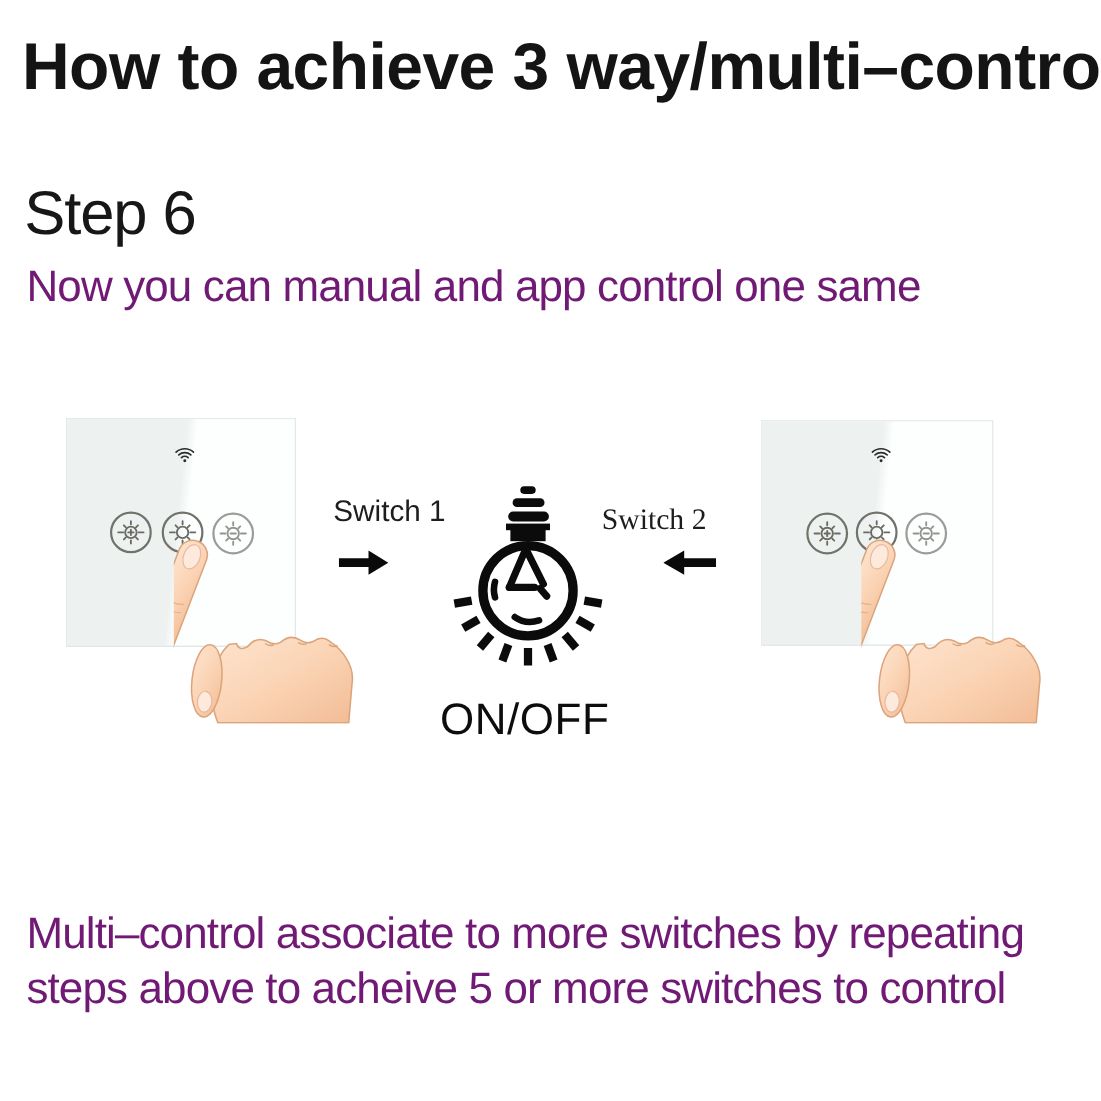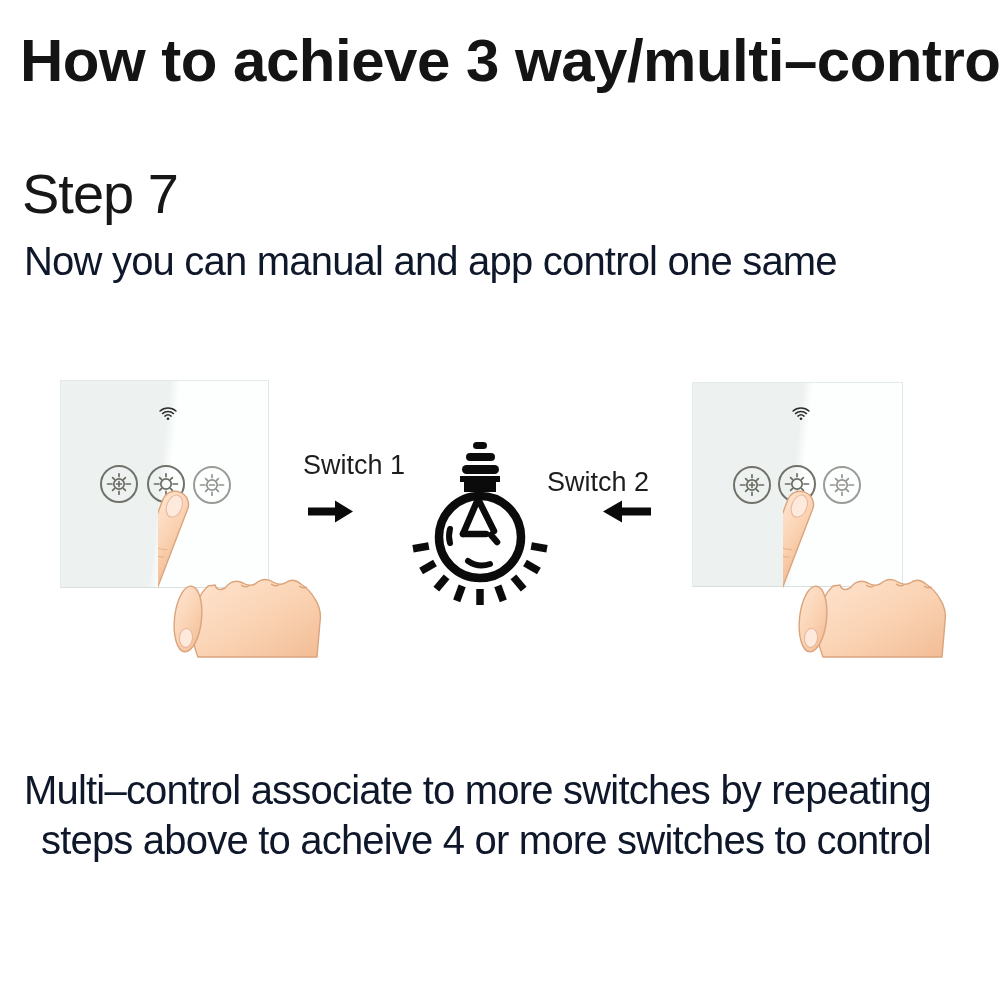--- a/index.html
+++ b/index.html
@@ -4,21 +4,21 @@
 <style>
   html,body{margin:0;padding:0;background:#ffffff;}
   .page{position:relative;width:1001px;height:1001px;background:#ffffff;overflow:hidden;
         font-family:"Liberation Sans", sans-serif;color:#1a1a1a;}
   .abs{position:absolute;}
 
   .title{left:20px;top:31px;font-size:60px;font-weight:700;letter-spacing:-0.5px;
          white-space:nowrap;color:#141414;line-height:1;}
   .step-heading{left:22px;font-size:56px;font-weight:400;letter-spacing:-1px;
                 color:#171717;line-height:1;white-space:nowrap;}
-  .para{left:24px;font-size:40px;font-weight:400;letter-spacing:-0.8px;color:#0f172a;
+  .para{left:24px;font-size:40px;font-weight:400;letter-spacing:-0.8px;color:#701a75;
         line-height:49px;white-space:nowrap;}
   .para div{height:49px;}
   .para.p4{line-height:50px;} .para.p4 div{height:50px;}
 
   
   .panel{background:linear-gradient(96deg,#edf2f1 48%,#fdfefe 52%);
          border:1px solid #e4eae9;border-bottom-color:#d9e1e0;border-right-color:#dfe6e5;
          box-sizing:border-box;}
   .touch-btn{position:absolute;width:38px;height:38px;border-radius:50%;
              border:2px solid #72726b;box-sizing:border-box;background:transparent;
@@ -65,21 +65,21 @@
         <path d="M-9,56 Q0,60 9,56 M-9,64 Q0,68 9,64" fill="none" stroke="#ecb288" stroke-width="1.2"></path>
       </g>
     </g>
   </defs>
 </svg>
 
 <div class="page">
 
   <div class="abs title">How to achieve 3 way/multi–control</div>
 
-  <div class="abs step-heading" style="top:166px;">Step 7</div>
+  <div class="abs step-heading" style="top:166px;">Step 6</div>
   <div class="abs para" style="top:237px;">
     <div>Now you can manual and app control one same</div>
   </div>
 
   <div class="abs panel" style="left:60px;top:380px;width:209px;height:208px;">
     <svg class="abs" style="left:98px;top:26px;" width="18" height="14" viewBox="0 0 20 15">
       <g fill="none" stroke="#2d2d2d" stroke-width="1.7" stroke-linecap="round">
         <path d="M6.6,9.8 a5,4.6 0 0 1 6.8,0"></path>
         <path d="M3.9,7 a9,8.4 0 0 1 12.2,0"></path>
         <path d="M1.2,4.2 a12.8,12.4 0 0 1 17.6,0"></path>
@@ -138,22 +138,23 @@
       <line x1="48.6" y1="139.8" x2="38.3" y2="152.1"></line>
       <line x1="64.2" y1="148.9" x2="58.7" y2="163.9"></line>
       <line x1="82" y1="152" x2="82" y2="168"></line>
       <line x1="99.8" y1="148.9" x2="105.3" y2="163.9"></line>
       <line x1="115.4" y1="139.8" x2="125.7" y2="152.1"></line>
       <line x1="127" y1="126" x2="140.9" y2="134"></line>
       <line x1="133.2" y1="109" x2="149" y2="111.8"></line>
     </g>
   </svg>
 
+  <div class="abs onoff" style="left:477px;top:634px;">ON/OFF</div>
 
-  <div class="abs lbl" style="left:547px;top:469px;">Switch 2</div>
+  <div class="abs lbl" style="left:547px;top:459px;font-family:Liberation Serif, serif;">Switch 2</div>
   <svg class="abs" style="left:603px;top:500px;" width="48" height="23" viewBox="0 0 48 23">
     <polygon points="48,7.5 19,7.5 19,0.5 0,11.5 19,22.5 19,15.5 48,15.5" fill="#0a0a0a"></polygon>
   </svg>
 
   <div class="abs panel" style="left:692px;top:382px;width:211px;height:205px;">
     <svg class="abs" style="left:99px;top:24px;" width="18" height="14" viewBox="0 0 20 15">
       <g fill="none" stroke="#2d2d2d" stroke-width="1.7" stroke-linecap="round">
         <path d="M6.6,9.8 a5,4.6 0 0 1 6.8,0"></path>
         <path d="M3.9,7 a9,8.4 0 0 1 12.2,0"></path>
         <path d="M1.2,4.2 a12.8,12.4 0 0 1 17.6,0"></path>
@@ -176,18 +177,18 @@
         <use href="#sun-base"></use>
           <use href="#sun-minus"></use>
       </svg>
     </button>
   </div>
 
   <svg class="abs" style="left:783px;top:489px;" width="168" height="169" viewBox="0 0 168 169">
     <use href="#hand-g"></use>
   </svg>
 
-  <div class="abs para p4" style="top:765px;text-align:right;">
+  <div class="abs para p4" style="top:824px;">
     <div>Multi–control associate to more switches by repeating</div>
-    <div>steps above to acheive 4 or more switches to control</div>
+    <div>steps above to acheive 5 or more switches to control</div>
   </div>
 
 </div>
 
 </body></html>

